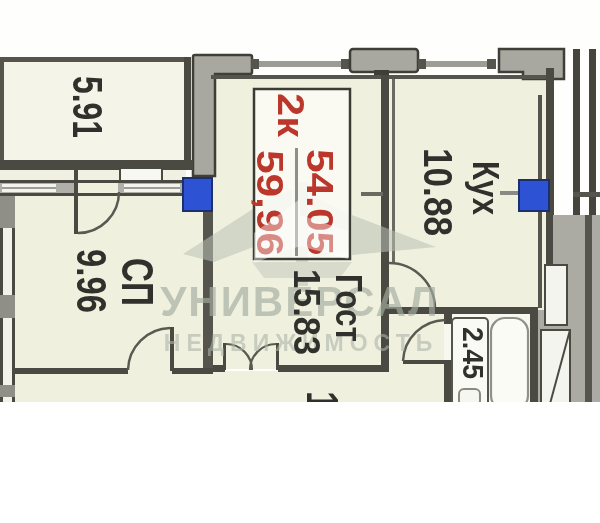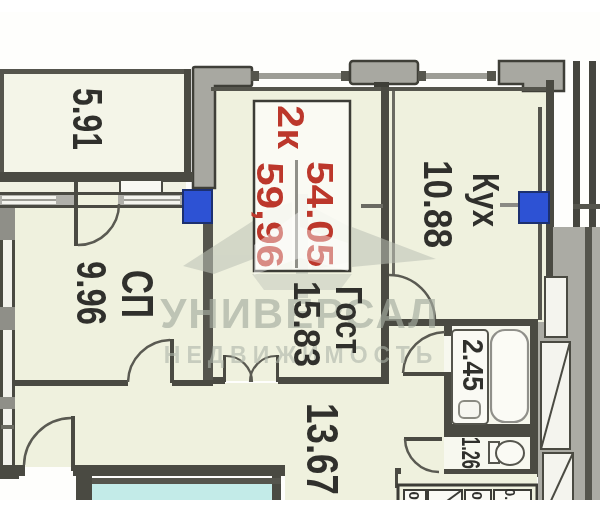--- a/index.html
+++ b/index.html
@@ -1,16 +1,16 @@
 <!DOCTYPE html>
 <html><head>
 <meta charset="utf-8">
 <style>
   html,body{margin:0;padding:0;background:#ffffff;}
-  #plan{width:600px;height:488px;position:relative;font-family:"Liberation Sans",sans-serif;margin-top:12px;}
+  #plan{width:600px;height:402px;position:relative;font-family:"Liberation Sans",sans-serif;}
   svg text{font-family:"Liberation Sans",sans-serif;}
 </style>
 </head>
 <body>
 <div id="plan">
 <svg width="600" height="523" viewBox="0 0 600 523" style="filter:blur(0.6px)">
 
 <rect x="0" y="0" width="600" height="523" fill="#fefefc"></rect>
 
 <rect x="2" y="60" width="186" height="103" fill="#f4f5e8"></rect>

